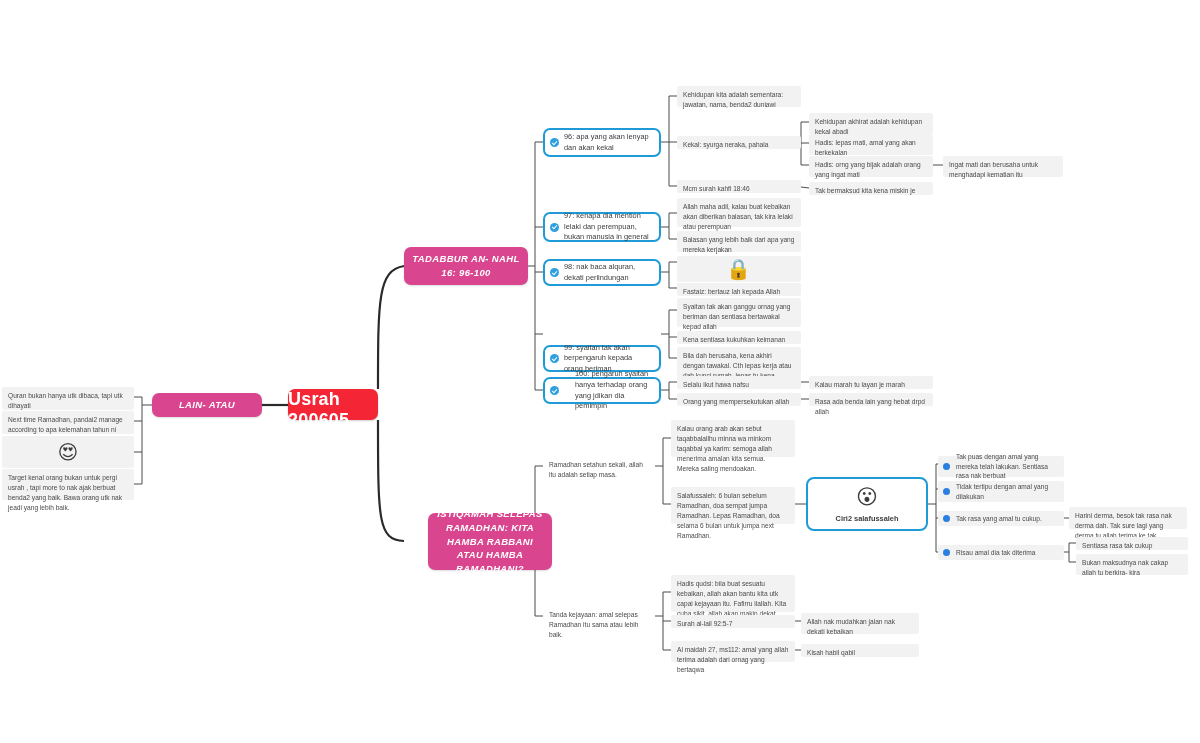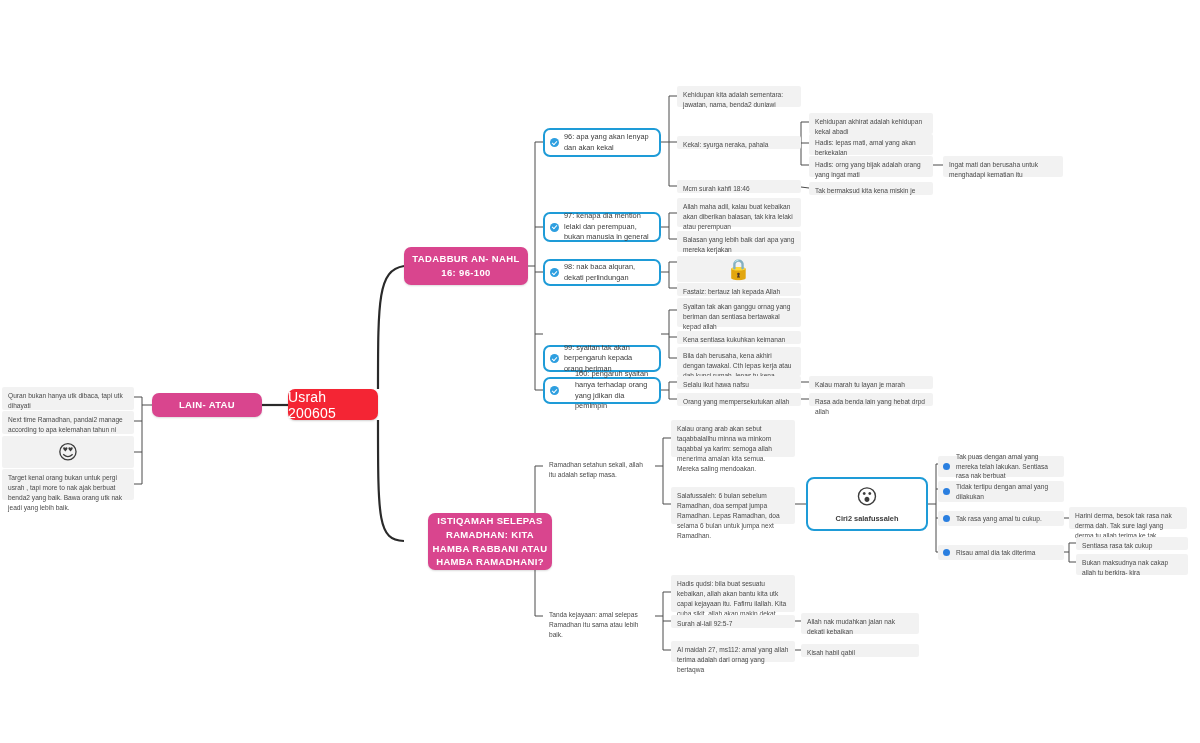--- a/index.html
+++ b/index.html
@@ -9,33 +9,34 @@
     color:#3c3c3c;
   }
   #canvas{position:absolute;inset:0;}
   #links{position:absolute;left:0;top:0;width:1200px;height:743px;pointer-events:none;}
 
   .node{position:absolute;box-sizing:border-box;}
 
   
   .root{
     background:#f42534;color:#ffffff;border-radius:7px;
-    font-size:14px;font-weight:normal;letter-spacing:.2px;
-    display:flex;align-items:center;justify-content:center;
+    font-size:18px;font-weight:bold;letter-spacing:.2px;
+    display:flex;align-items:flex-start;justify-content:center;
     box-shadow:0 1px 2px rgba(0,0,0,.18);
   }
 
   
   .pink{
     background:#d9458e;color:#ffffff;border-radius:7px;
     font-size:9.5px;font-weight:bold;letter-spacing:.35px;
     line-height:1.45;text-align:center;
     display:flex;align-items:center;justify-content:center;
-    padding:5px 1px;
+    padding:5px 8px;
     box-shadow:0 1px 2px rgba(0,0,0,.14);
+    font-style:italic;
   }
 
   
   .blue{
     background:#ffffff;border:2px solid #1e9bd7;border-radius:7px;
     font-size:7.4px;line-height:1.42;color:#3c3c3c;
     display:flex;align-items:center;gap:5px;
     padding:5px 8px 5px 5px;
   }
   .blue .btxt{flex:1;}

